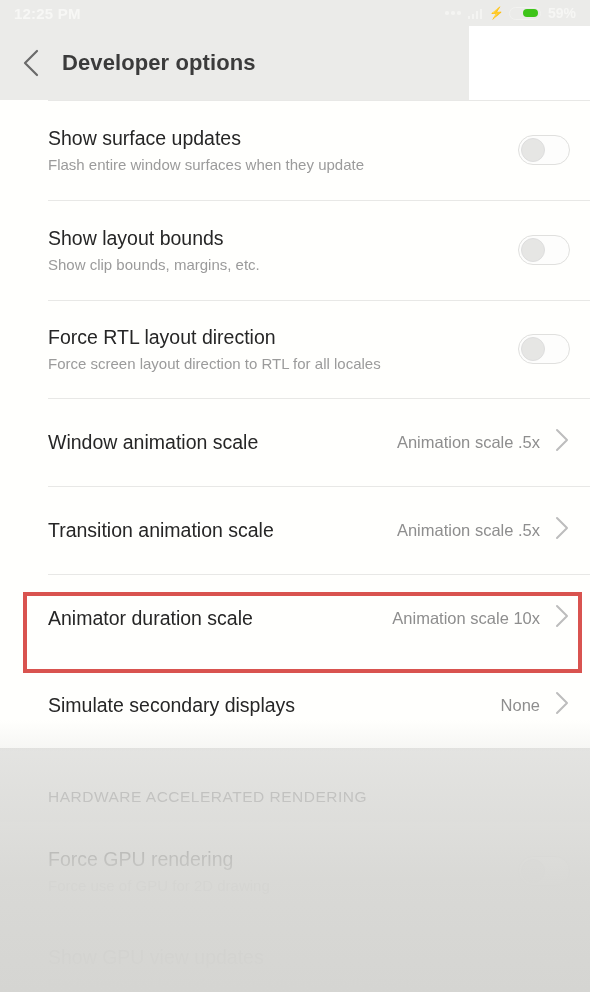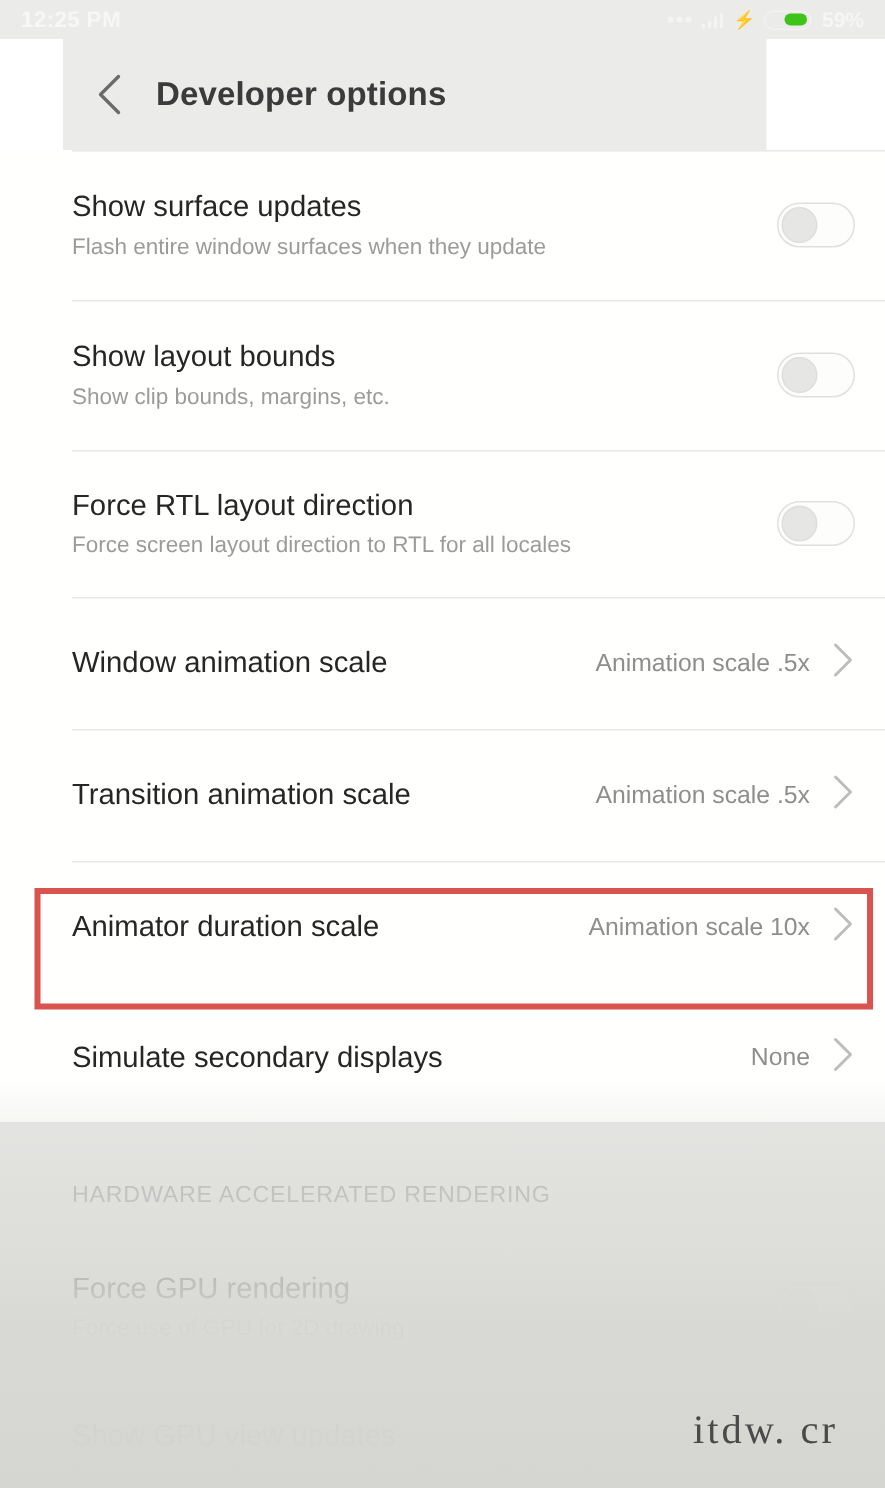--- a/index.html
+++ b/index.html
@@ -60,21 +60,21 @@
   #battpct {
     font-size:14px; font-weight:bold; color:#f6f6f4;
     line-height:1;
   }
 
   
   #appbar {
     position:absolute; top:26px; left:0;
     width:469px; height:74px;
     background:#ebebe9;
-    display:flex; align-items:center;margin-left:42px;
+    display:flex; align-items:center;
   }
   #back-btn {
     width:62px; height:74px;
     display:flex; align-items:center; justify-content:center;
     cursor:pointer;
   }
   #back-btn svg { display:block; }
   #page-title {
     font-size:22px; font-weight:bold;
     color:#3b3b3b;
@@ -320,15 +320,14 @@
       <div class="toggle" style="background:#eaeae8">
           <span class="knob"></span>
         </div>
     </div>
 
     <div id="fade"></div>
   </div>
 
   <div id="highlight" style="left: 23px; top: 592px; width: 559px; height: 81px; border-color: rgb(217, 83, 79);"></div>
 
-  <div id="watermark" style="left:462px; top:938px;">itdw. cr</div>
 
 </div>
 
 </body></html>

